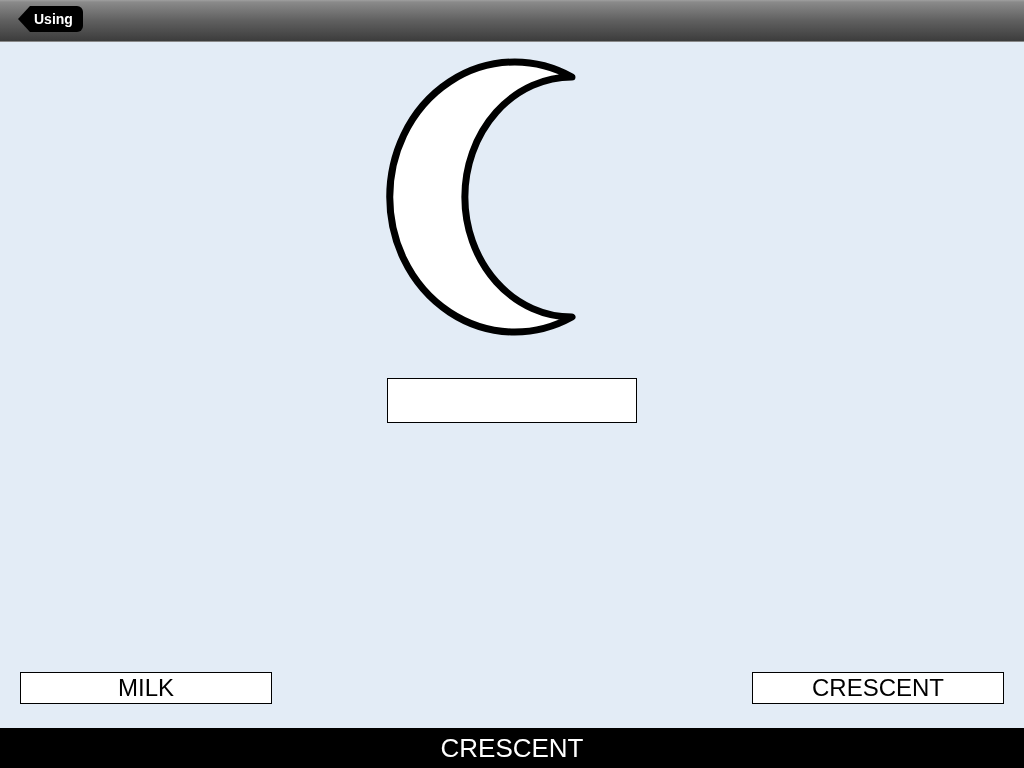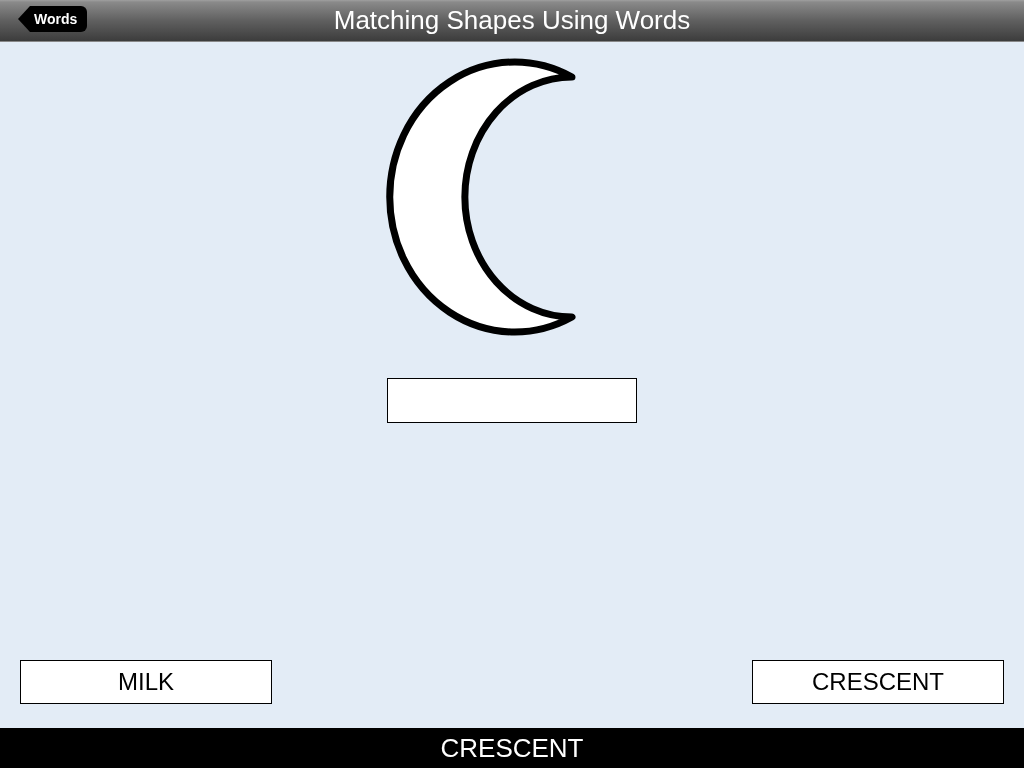--- a/index.html
+++ b/index.html
@@ -77,21 +77,21 @@
     .options {
       position: absolute;
       bottom: 24px;
       left: 20px;
       right: 20px;
       display: flex;
       justify-content: space-between;
     }
     .option {
       width: 252px;
-      height: 44px;
+      height: 32px;
       background: #fff;
       border: 1px solid #000;
       display: flex;
       align-items: center;
       justify-content: center;
       font-size: 24px;
       cursor: pointer;
     }
 
     .footer {
@@ -103,23 +103,22 @@
       justify-content: center;
       font-size: 26px;
     }
   </style>
 </head>
 <body>
 
 <div class="header">
   <div class="back-button">
     <div class="back-arrow"></div>
-    <div class="back-body">Words</div>
+    <div class="back-body">Using</div>
   </div>
-  <div class="header-title">Matching Shapes Using Words</div>
 </div>
 
 <div class="main">
 
   <div class="shape-area">
     <svg width="260" height="280" viewBox="0 0 260 280">
       <path d="M 190 20
                A 125 135 0 1 0 190 260
                A 100 112 0 1 1 190 20 Z" fill="#fff" stroke="#000" stroke-width="7" stroke-linejoin="round"></path>
     </svg>

